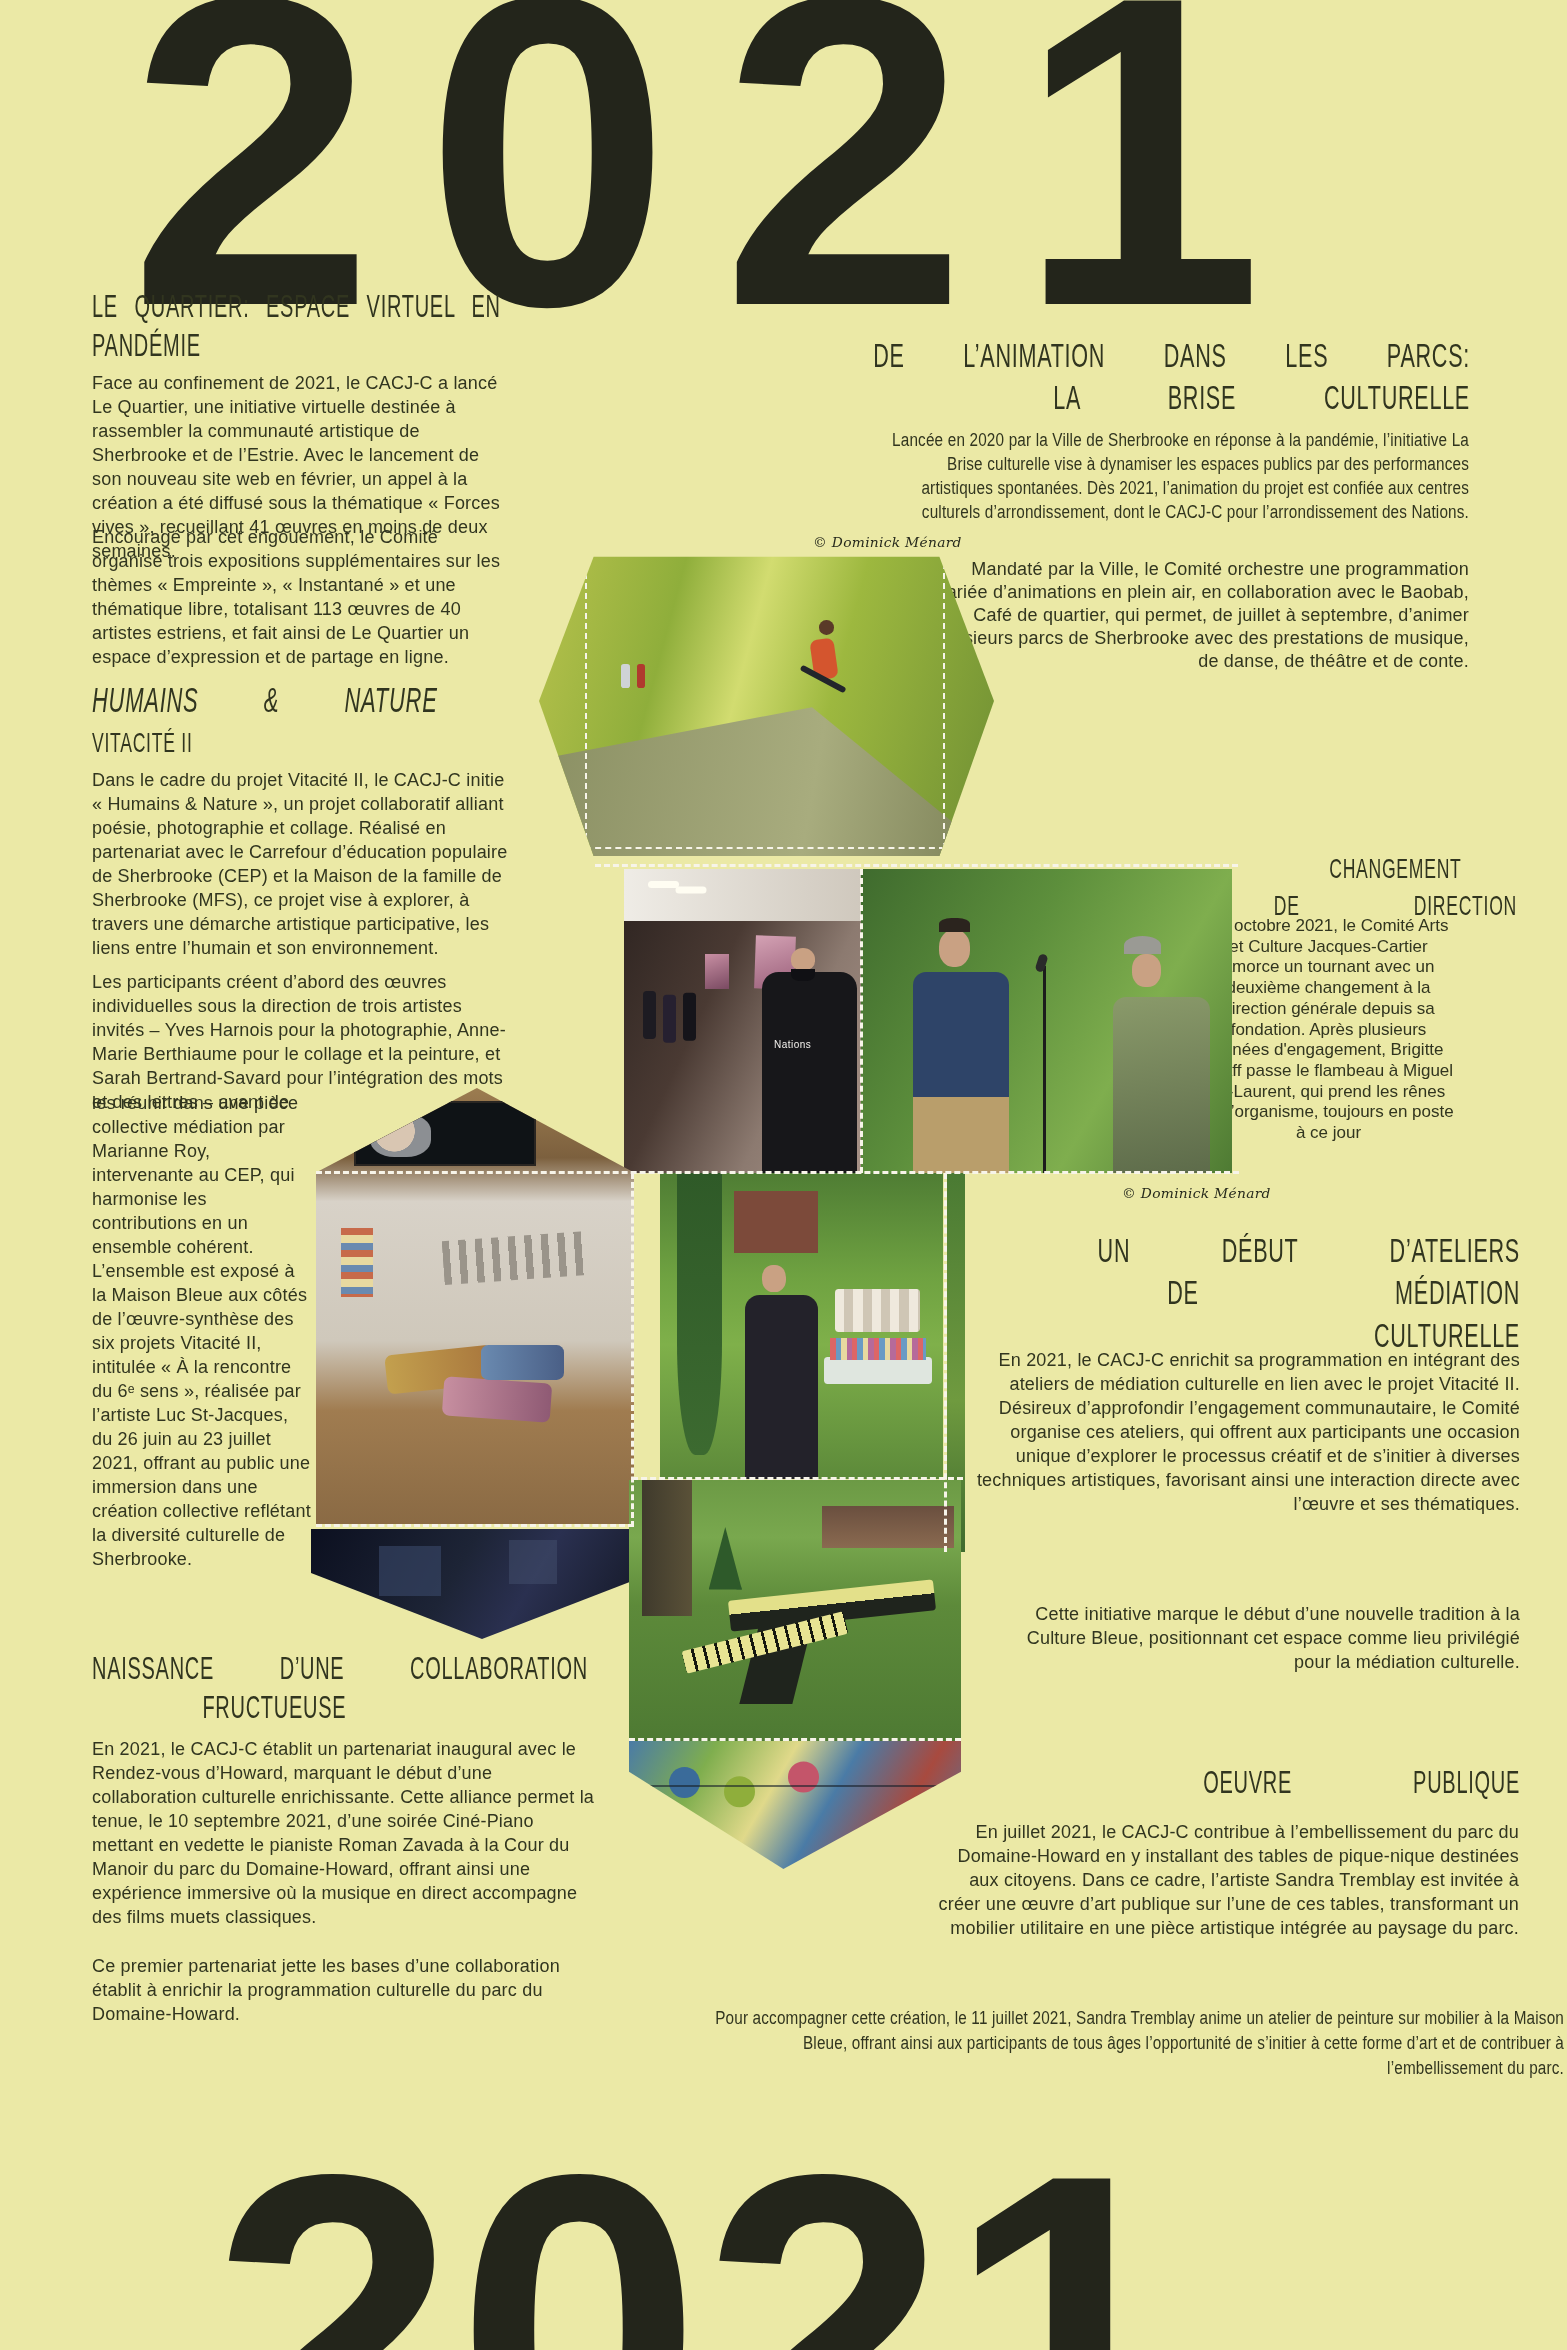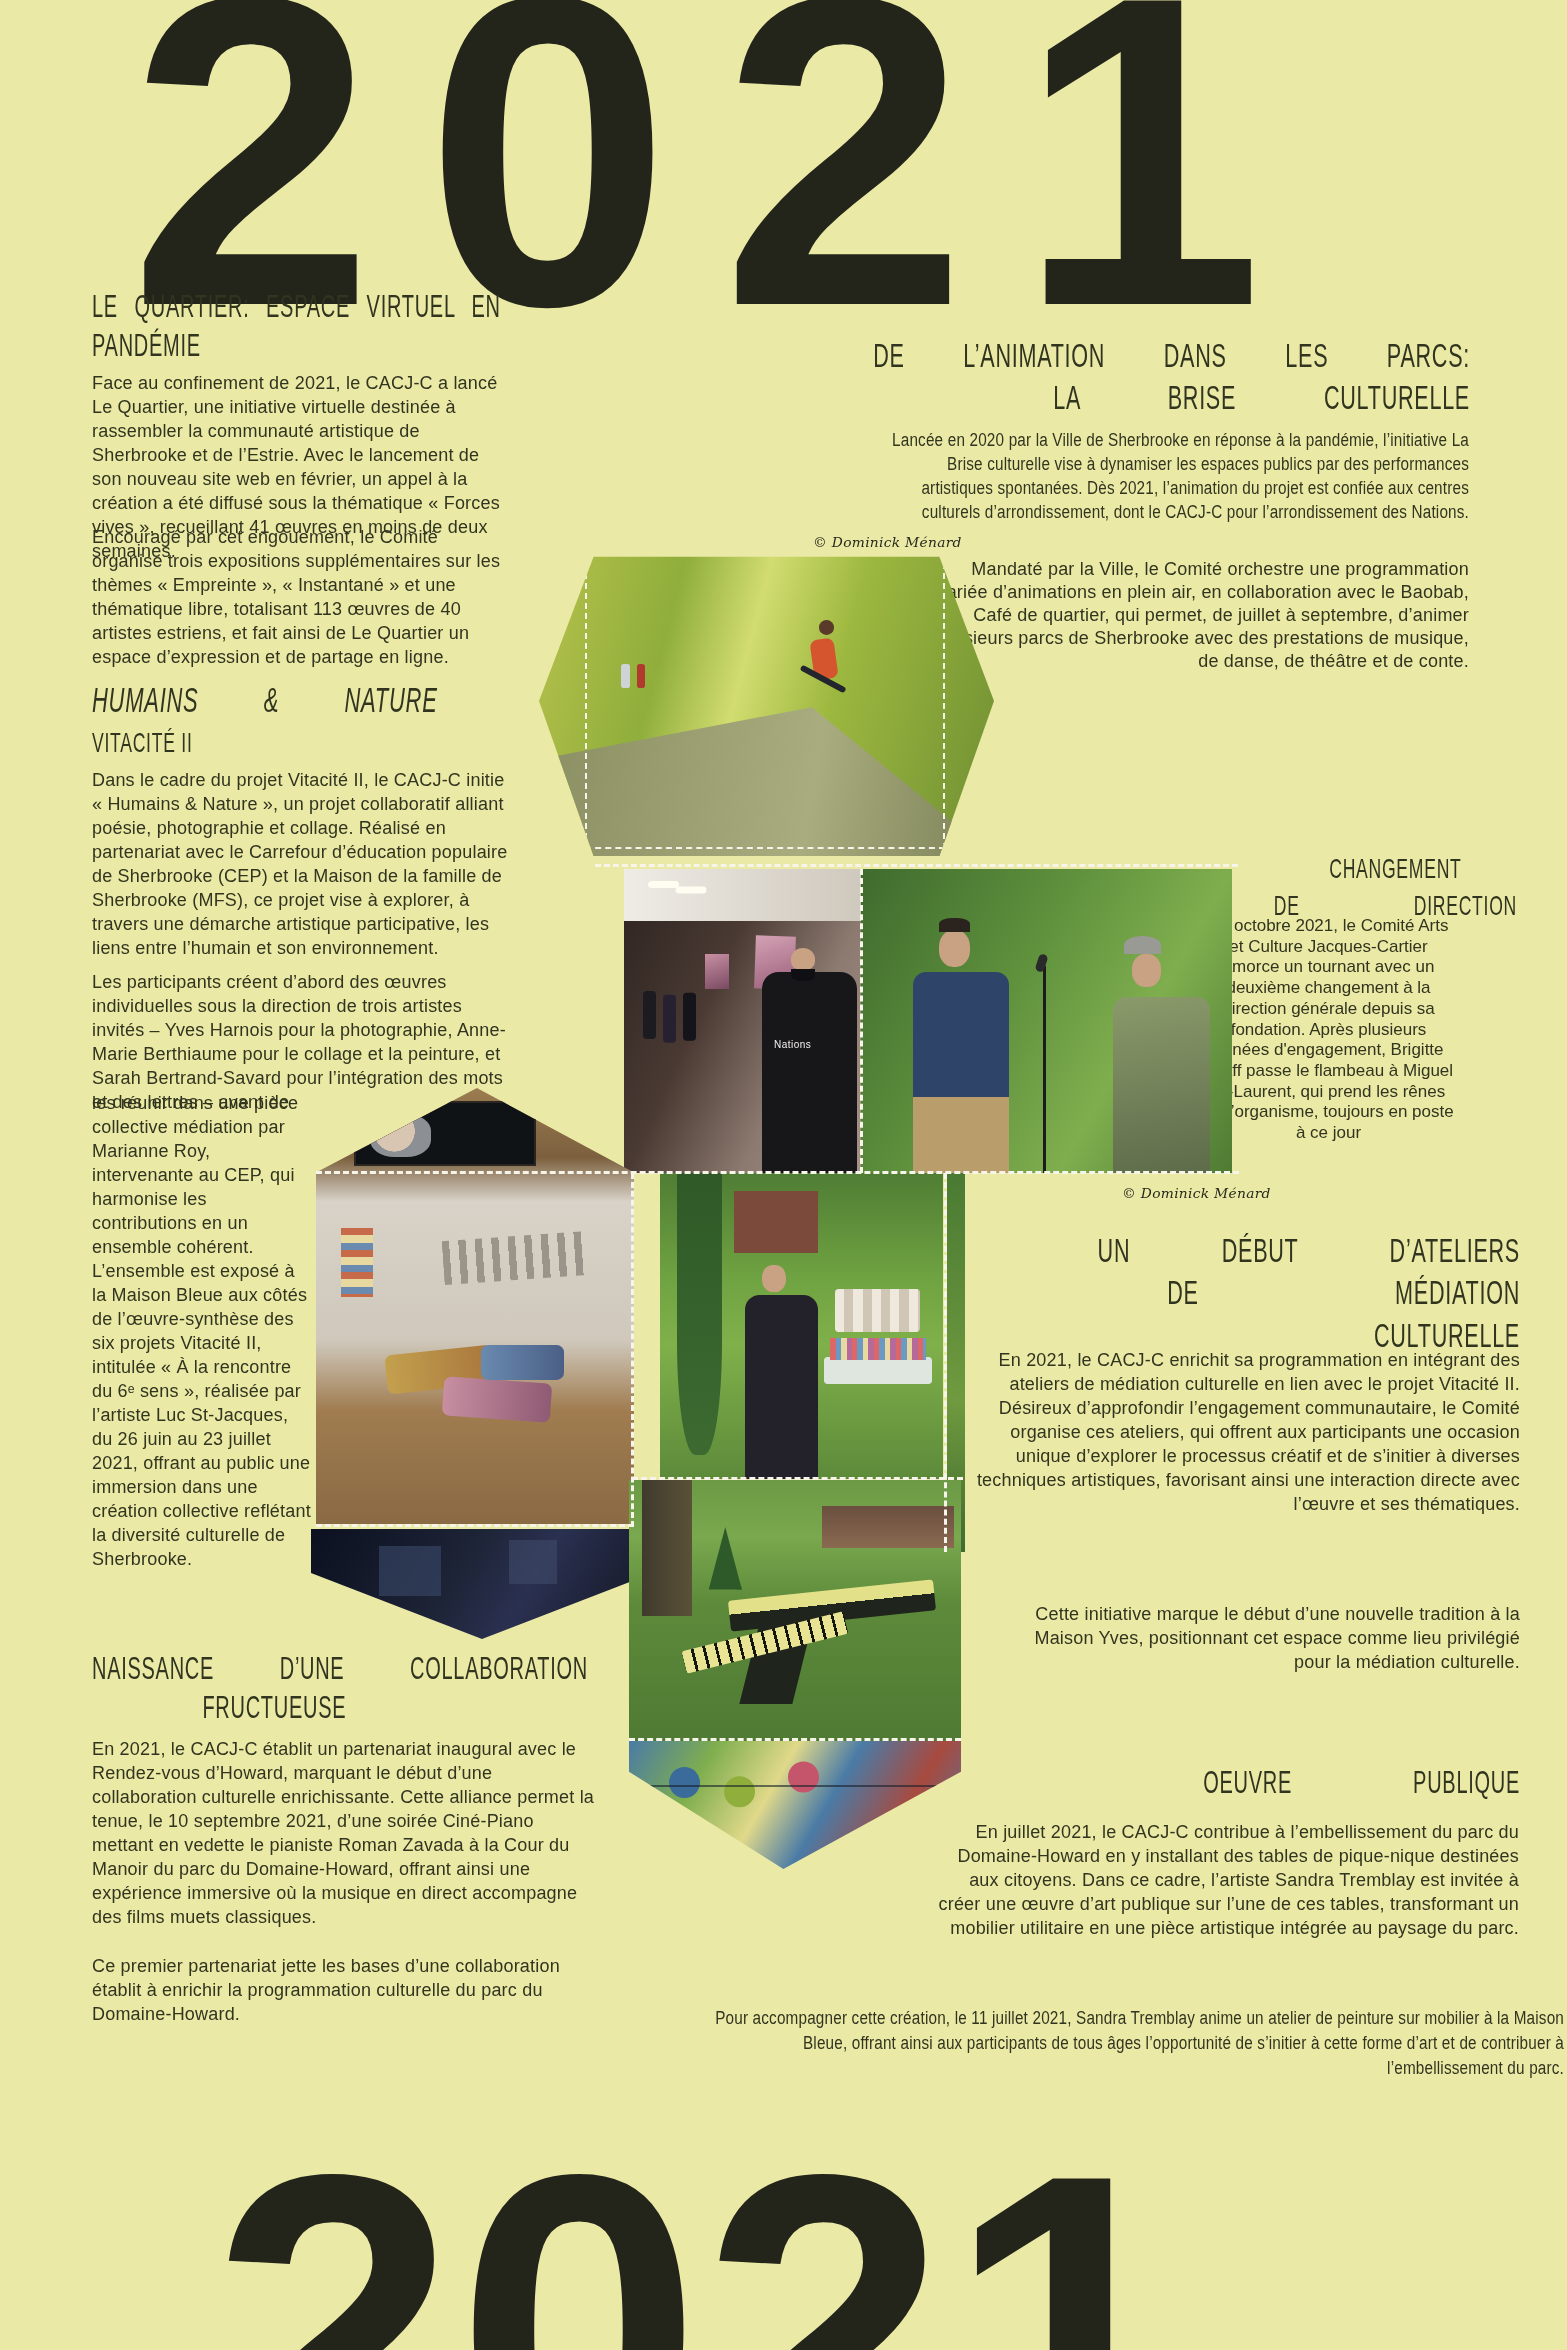--- a/index.html
+++ b/index.html
@@ -72,21 +72,21 @@
 </div>
 <div class="abs tight center" style="left:1202px;top:916px;width:253px;">En octobre 2021, le Comité Arts et Culture Jacques-Cartier amorce un tournant avec un deuxième changement à la direction générale depuis sa fondation. Après plusieurs années d'engagement, Brigitte Graff passe le flambeau à Miguel St-Laurent, qui prend les rênes de l’organisme, toujours en poste à ce jour</div>
 <div class="abs credit" style="left:1122px;top:1185px;">© Dominick Ménard</div>
 
 <div class="abs scaleR" style="left:992px;top:1229px;width:528px;">
   <div class="h-lg spread">UN DÉBUT D’ATELIERS</div>
   <div class="h-lg spread" style="padding-left:87px;">DE MÉDIATION</div>
   <div class="h-lg right">CULTURELLE</div>
 </div>
 <div class="abs p right" style="left:969px;top:1348px;width:551px;">En 2021, le CACJ-C enrichit sa programmation en intégrant des ateliers de médiation culturelle en lien avec le projet Vitacité II. Désireux d’approfondir l’engagement communautaire, le Comité organise ces ateliers, qui offrent aux participants une occasion unique d’explorer le processus créatif et de s’initier à diverses techniques artistiques, favorisant ainsi une interaction directe avec l’œuvre et ses thématiques.</div>
-<div class="abs p right" style="left:1006px;top:1602px;width:514px;">Cette initiative marque le début d’une nouvelle tradition à la Maison Yves, positionnant cet espace comme lieu privilégié pour la médiation culturelle.</div>
+<div class="abs p right" style="left:1006px;top:1602px;width:514px;">Cette initiative marque le début d’une nouvelle tradition à la Culture Bleue, positionnant cet espace comme lieu privilégié pour la médiation culturelle.</div>
 
 <div class="abs scaleR" style="left:1124px;top:1763px;width:396px;">
   <div class="h spread">OEUVRE PUBLIQUE</div>
 </div>
 <div class="abs p right" style="left:927px;top:1820px;width:592px;">En juillet 2021, le CACJ-C contribue à l’embellissement du parc du Domaine-Howard en y installant des tables de pique-nique destinées aux citoyens. Dans ce cadre, l’artiste Sandra Tremblay est invitée à créer une œuvre d’art publique sur l’une de ces tables, transformant un mobilier utilitaire en une pièce artistique intégrée au paysage du parc.</div>
 <div class="abs p right condR" style="left:537px;top:2006px;width:1027px;line-height:25px;">Pour accompagner cette création, le 11 juillet 2021, Sandra Tremblay anime un atelier de peinture sur mobilier à la Maison Bleue, offrant ainsi aux participants de tous âges l’opportunité de s’initier à cette forme d’art et de contribuer à l’embellissement du parc.</div>
 
 <div class="photo" style="left:539px;top:546px;width:455px;height:310px;
      clip-path:polygon(0 50%,12% 3.5%,88% 3.5%,100% 50%,88% 100%,12% 100%);
      background:linear-gradient(105deg,#b8c24d 0%,#8fae3b 28%,#d2dc70 44%,#9db83f 62%,#6f8f33 100%);">

